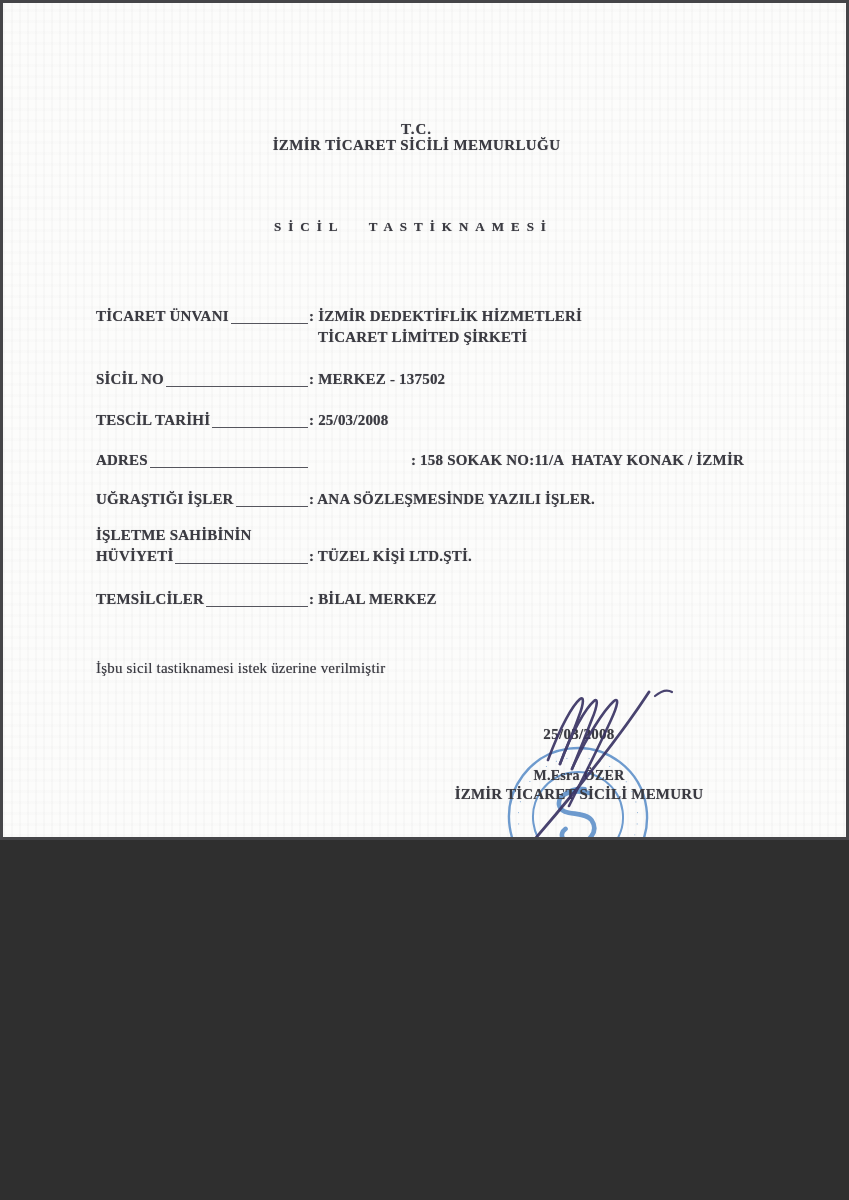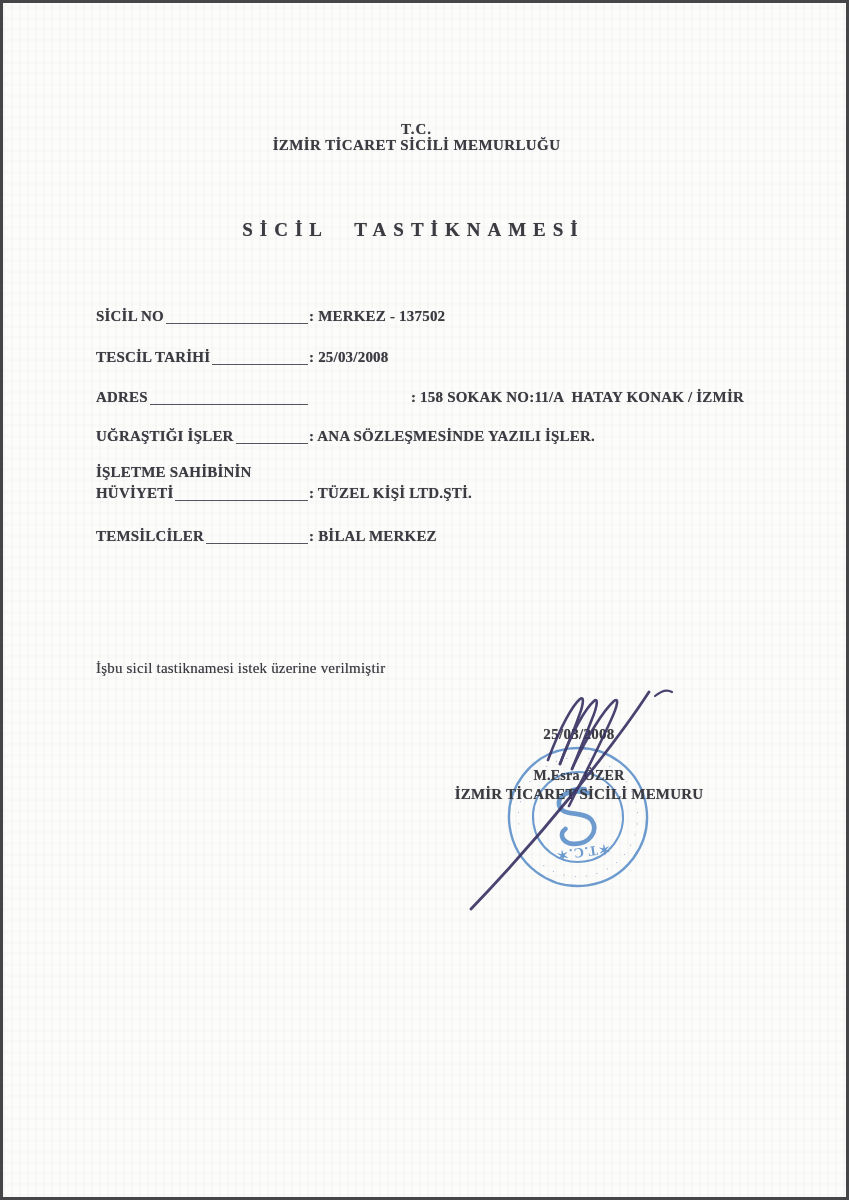--- a/index.html
+++ b/index.html
@@ -1,18 +1,18 @@
 <!DOCTYPE html>
 <html lang="tr"><head>
 <meta charset="utf-8">
 <style>
   html,body { margin:0; padding:0; background:#2f2f2f; }
   .page {
     position: relative;
-    width: 849px; height: 1200px;
+    width: 849px; height: 840px;
     box-sizing: border-box;
     border: 3px solid #454548;
     background-color: #fcfcfb;
     background-image:
       repeating-linear-gradient(90deg, rgba(95,95,100,0.030) 0 2px, rgba(0,0,0,0) 2px 8px),
       repeating-linear-gradient(0deg, rgba(95,95,100,0.014) 0 3px, rgba(0,0,0,0) 3px 11px);
     font-family: "Liberation Serif", "DejaVu Serif", serif;
     color: #3b3b42;
     overflow: hidden;
   }
@@ -23,21 +23,21 @@
     position: absolute; top: 118px; left: 0; right: 0;
     text-align: center; padding-right: 16px;
     font-weight: bold; line-height: 1.08;
   }
   .hdr .tc     { font-size: 15px; letter-spacing: 1px; }
   .hdr .office { font-size: 15px; letter-spacing: 0.4px; }
 
   .doc-title {
     position: absolute; top: 216px; left: 0; right: 0;
     text-align: center; padding-right: 22px;
-    font-size: 19px; font-weight: bold;
+    font-size: 13px; font-weight: bold;
     letter-spacing: 7px; word-spacing: 15px;
   }
 
   
   .fields { position: absolute; left: 93px; top: 303px; width: 648px; font-size: 15px; font-weight: bold; letter-spacing: 0.2px; }
   .row { display: flex; align-items: flex-start; line-height: 21px; }
   .row-left { display: flex; width: 213px; flex: none; }
   .lbl { white-space: nowrap; }
   .fill { flex: 1; border-bottom: 1.6px solid #55555d; margin: 0 1px 3px 2px; min-width: 14px; }
   .val { flex: 1; white-space: pre-wrap; padding-left: 9px; text-indent: -9px; }
@@ -73,20 +73,28 @@
 
   <div class="hdr fuzz">
     <div class="tc">T.C.</div>
     <div class="office">İZMİR TİCARET SİCİLİ MEMURLUĞU</div>
   </div>
 
   <div class="doc-title fuzz">SİCİL TASTİKNAMESİ</div>
 
   <div class="fields">
 
+    <div class="row mb-r1 fuzz">
+      <div class="row-left">
+        <span class="lbl">TİCARET ÜNVANI</span>
+        <span class="fill"></span>
+      </div>
+      <div class="val">: İZMİR DEDEKTİFLİK HİZMETLERİ
+TİCARET LİMİTED ŞİRKETİ</div>
+    </div>
 
     <div class="row mb-r2 fuzz">
       <div class="row-left">
         <span class="lbl">SİCİL NO</span>
         <span class="fill"></span>
       </div>
       <div class="val">: MERKEZ - 137502</div>
     </div>
 
     <div class="row mb-r3 fuzz">

